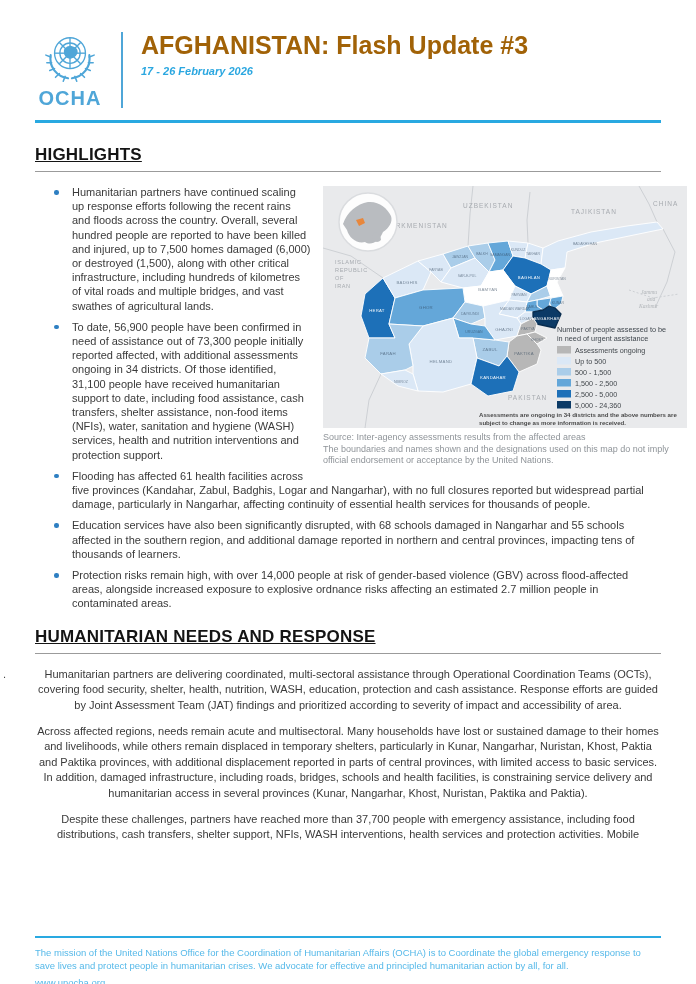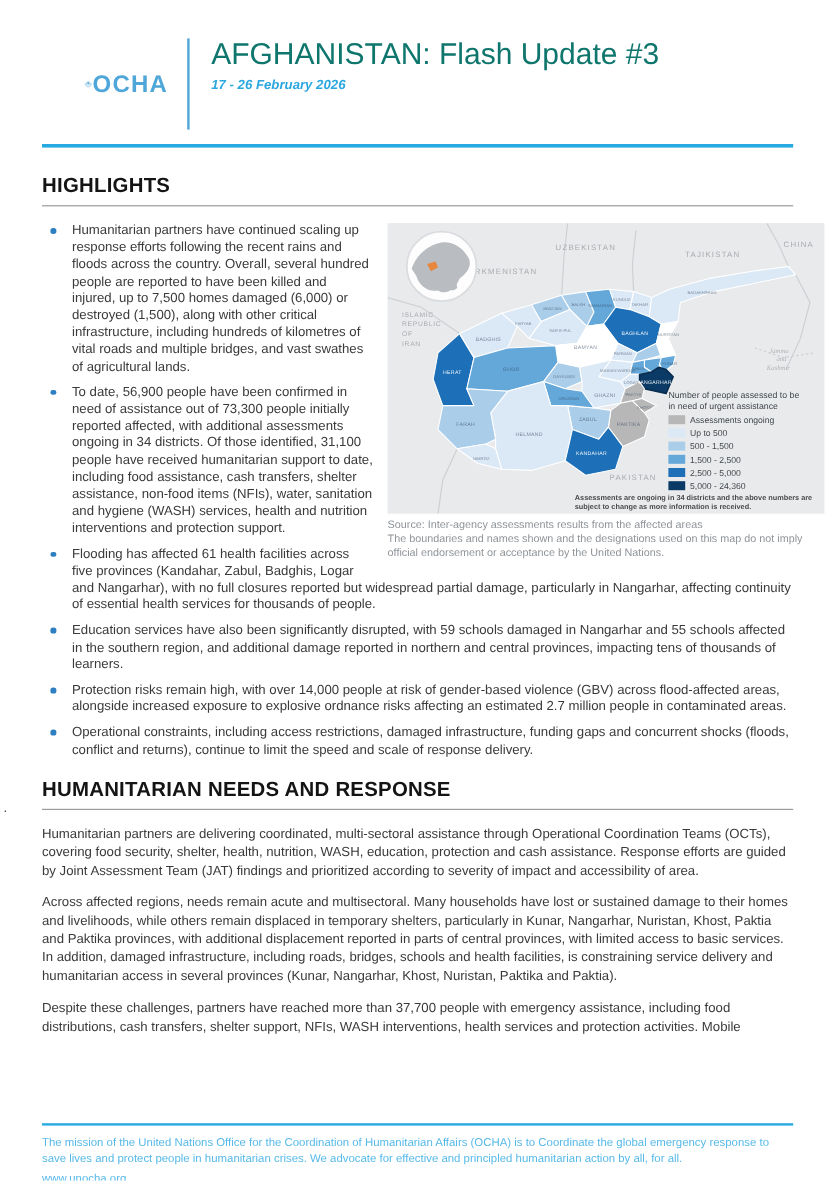--- a/index.html
+++ b/index.html
@@ -3,50 +3,50 @@
 <meta charset="utf-8">
 <style>
   html,body{margin:0;padding:0;background:#ffffff;}
   .page{
     position:relative;width:696px;height:984px;background:#ffffff;overflow:hidden;
     font-family:"Liberation Sans", sans-serif;color:#3a3a3a;box-sizing:border-box;
     padding:30px 35px 0 35px;
   }
   
   .hdr{display:flex;align-items:stretch;height:80px;}
-  .logo-block{width:70px;display:flex;align-items:center;margin-left:35px;}
+  .logo-block{width:70px;display:flex;flex-direction:column;align-items:center;}
   .logo-block svg{display:block;}
   .logo-word{font-size:20px;font-weight:bold;letter-spacing:1px;color:#4fa6d8;line-height:1;margin-top:2px;}
   .hdr-divider{width:2px;background:#4fa6d8;margin:2px 18px 2px 16px;}
   .hdr-titles{padding-top:1px;}
-  .hdr-title{font-size:25px;font-weight:normal;color:#0f766e;line-height:1.15;}
+  .hdr-title{font-size:25px;font-weight:bold;color:#a16207;line-height:1.15;}
   .hdr-sub{font-size:19px;color:#2ba7e0;line-height:1.25;margin-top:3px;}
   .hdr-date{font-size:11px;font-style:italic;font-weight:bold;color:#2ba7e0;margin-top:5px;}
   .blue-rule{height:3px;background:#29a9e1;margin-top:10px;}
   
   .section{margin-top:22px;}
-  .sec-h{font-size:17px;font-weight:bold;color:#141414;letter-spacing:.2px;margin:0 0 6px 0;}
+  .sec-h{font-size:17px;font-weight:bold;color:#141414;letter-spacing:.2px;margin:0 0 6px 0;text-decoration:underline;}
   .sec-hr{border:none;border-top:1px solid #9b9b9b;margin:0 0 13px 0;}
   
   .map-figure{float:right;width:364px;margin:1px -26px 6px 12px;padding-bottom:6px;}
   .map-canvas{display:block;width:364px;height:242px;background:#e9eaec;}
   .map-source{font-size:9px;line-height:11.5px;color:#8f9499;margin-top:4px;}
   
-  ul.bullets{margin:0;padding:0;list-style:none;}
+  ul.bullets{margin:12px;padding:0;list-style:none;}
   ul.bullets li{
     position:relative;padding-left:25px;margin:0 0 7px 0;
     font-size:11px;line-height:14.2px;color:#3a3a3a;
   }
   ul.bullets li::before{
     content:"";position:absolute;left:7px;top:5px;width:4.5px;height:4.5px;border-radius:50%;
     background:#2e7fc2;
   }
   
   .needs{clear:none;margin-top:16px;}
-  .para{font-size:11px;line-height:15.4px;margin:0 0 11px 0;color:#3a3a3a;}
+  .para{font-size:11px;line-height:15.4px;margin:0 0 11px 0;color:#3a3a3a;text-align:center;}
   
   .footer{position:absolute;left:35px;right:35px;top:936px;}
   .footer-rule{height:2px;background:#29a9e1;}
   .footer-text{margin-top:8px;font-size:9.5px;line-height:13px;color:#56b9e9;}
   .footer-link{color:#56b9e9;font-size:9.5px;line-height:13px;}
   .stray-dot{position:absolute;left:3px;top:668px;font-size:11px;color:#444;}
   
   .prov{stroke:#ffffff;stroke-width:0.9;stroke-linejoin:round;}
   .lv-ongoing{fill:#b7b7b7;}
   .lv-t1{fill:#dbe8f6;}
@@ -248,23 +248,22 @@
       <div class="map-source">
         <div>Source: Inter-agency assessments results from the affected areas</div>
         <div>The boundaries and names shown and the designations used on this map do not imply official endorsement or acceptance by the United Nations.</div>
       </div>
     </div>
 
     <ul class="bullets">
       <li>Humanitarian partners have continued scaling up response efforts following the recent rains and floods across the country. Overall, several hundred people are reported to have been killed and injured, up to 7,500 homes damaged (6,000) or destroyed (1,500), along with other critical infrastructure, including hundreds of kilometres of vital roads and multiple bridges, and vast swathes of agricultural lands.</li>
       <li>To date, 56,900 people have been confirmed in need of assistance out of 73,300 people initially reported affected, with additional assessments ongoing in 34 districts. Of those identified, 31,100 people have received humanitarian support to date, including food assistance, cash transfers, shelter assistance, non-food items (NFIs), water, sanitation and hygiene (WASH) services, health and nutrition interventions and protection support.</li>
       <li>Flooding has affected 61 health facilities across five provinces (Kandahar, Zabul, Badghis, Logar and Nangarhar), with no full closures reported but widespread partial damage, particularly in Nangarhar, affecting continuity of essential health services for thousands of people.</li>
-      <li>Education services have also been significantly disrupted, with 59 schools damaged in Nangarhar and 55 schools affected in the southern region, and additional damage reported in northern and central provinces, impacting tens of thousands of learners.</li>
+      <li>Education services have also been significantly disrupted, with 68 schools damaged in Nangarhar and 55 schools affected in the southern region, and additional damage reported in northern and central provinces, impacting tens of thousands of learners.</li>
       <li>Protection risks remain high, with over 14,000 people at risk of gender-based violence (GBV) across flood-affected areas, alongside increased exposure to explosive ordnance risks affecting an estimated 2.7 million people in contaminated areas.</li>
-      <li>Operational constraints, including access restrictions, damaged infrastructure, funding gaps and concurrent shocks (floods, conflict and returns), continue to limit the speed and scale of response delivery.</li>
     </ul>
   </div>
 
   <div class="section needs">
     <h1 class="sec-h">HUMANITARIAN NEEDS AND RESPONSE</h1>
     <hr class="sec-hr">
     <p class="para">Humanitarian partners are delivering coordinated, multi-sectoral assistance through Operational Coordination Teams (OCTs), covering food security, shelter, health, nutrition, WASH, education, protection and cash assistance. Response efforts are guided by Joint Assessment Team (JAT) findings and prioritized according to severity of impact and accessibility of area.</p>
     <p class="para">Across affected regions, needs remain acute and multisectoral. Many households have lost or sustained damage to their homes and livelihoods, while others remain displaced in temporary shelters, particularly in Kunar, Nangarhar, Nuristan, Khost, Paktia and Paktika provinces, with additional displacement reported in parts of central provinces, with limited access to basic services. In addition, damaged infrastructure, including roads, bridges, schools and health facilities, is constraining service delivery and humanitarian access in several provinces (Kunar, Nangarhar, Khost, Nuristan, Paktika and Paktia).</p>
     <p class="para">Despite these challenges, partners have reached more than 37,700 people with emergency assistance, including food distributions, cash transfers, shelter support, NFIs, WASH interventions, health services and protection activities. Mobile</p>
   </div>

